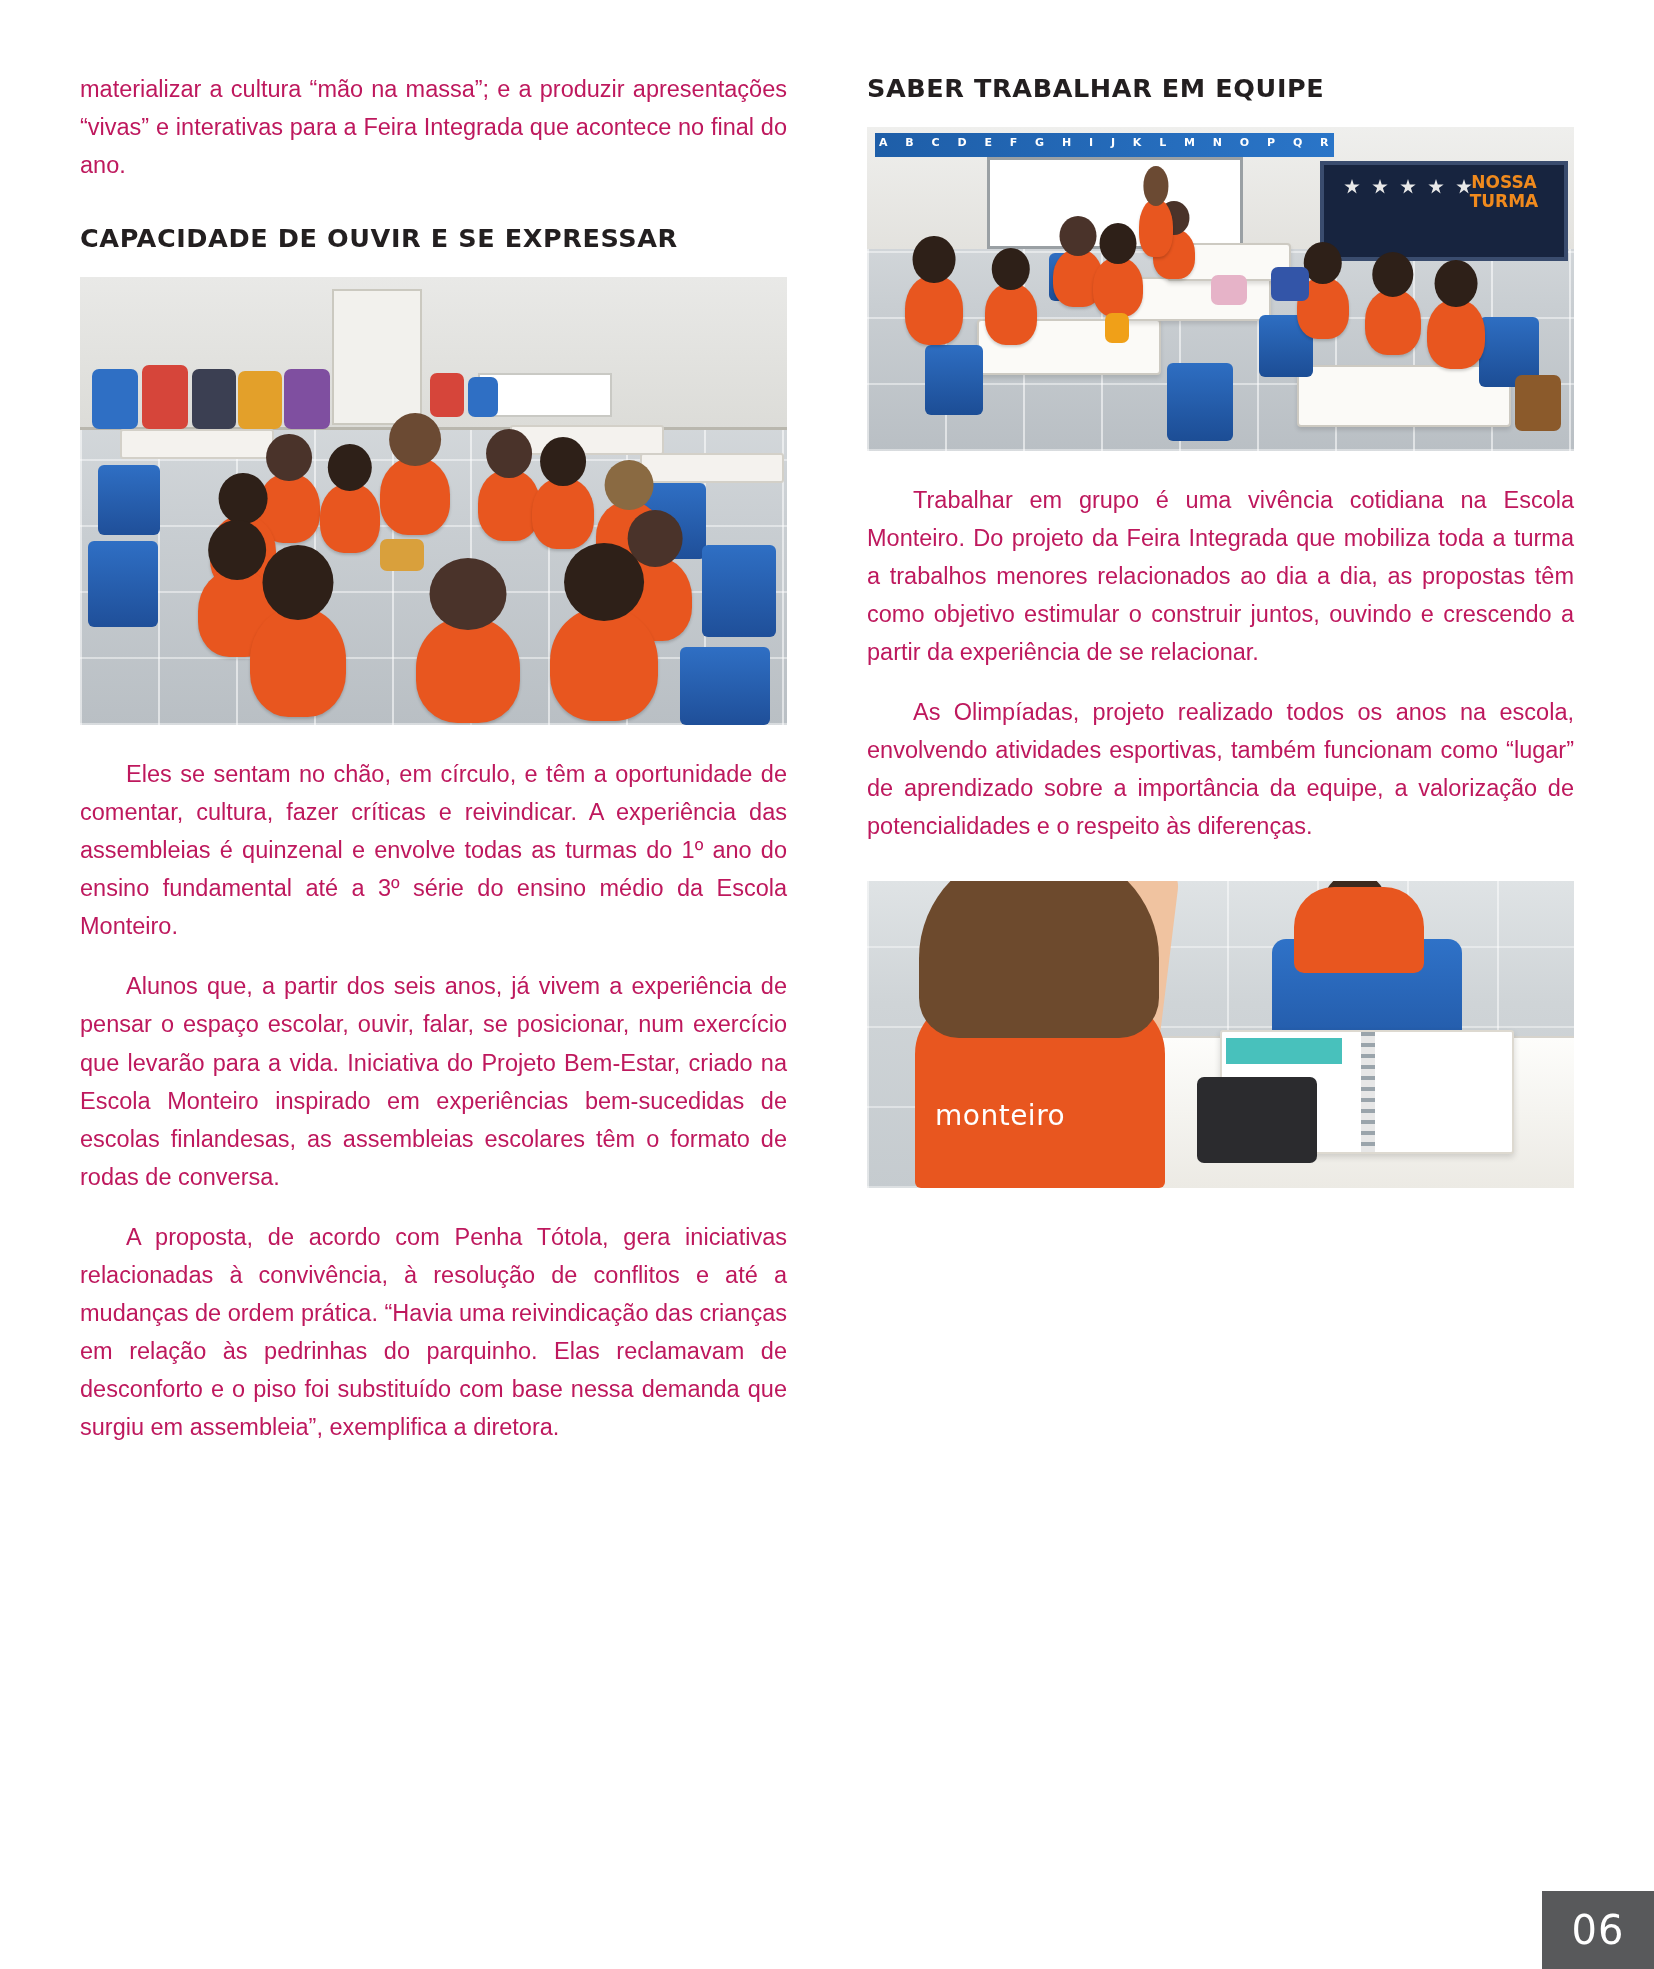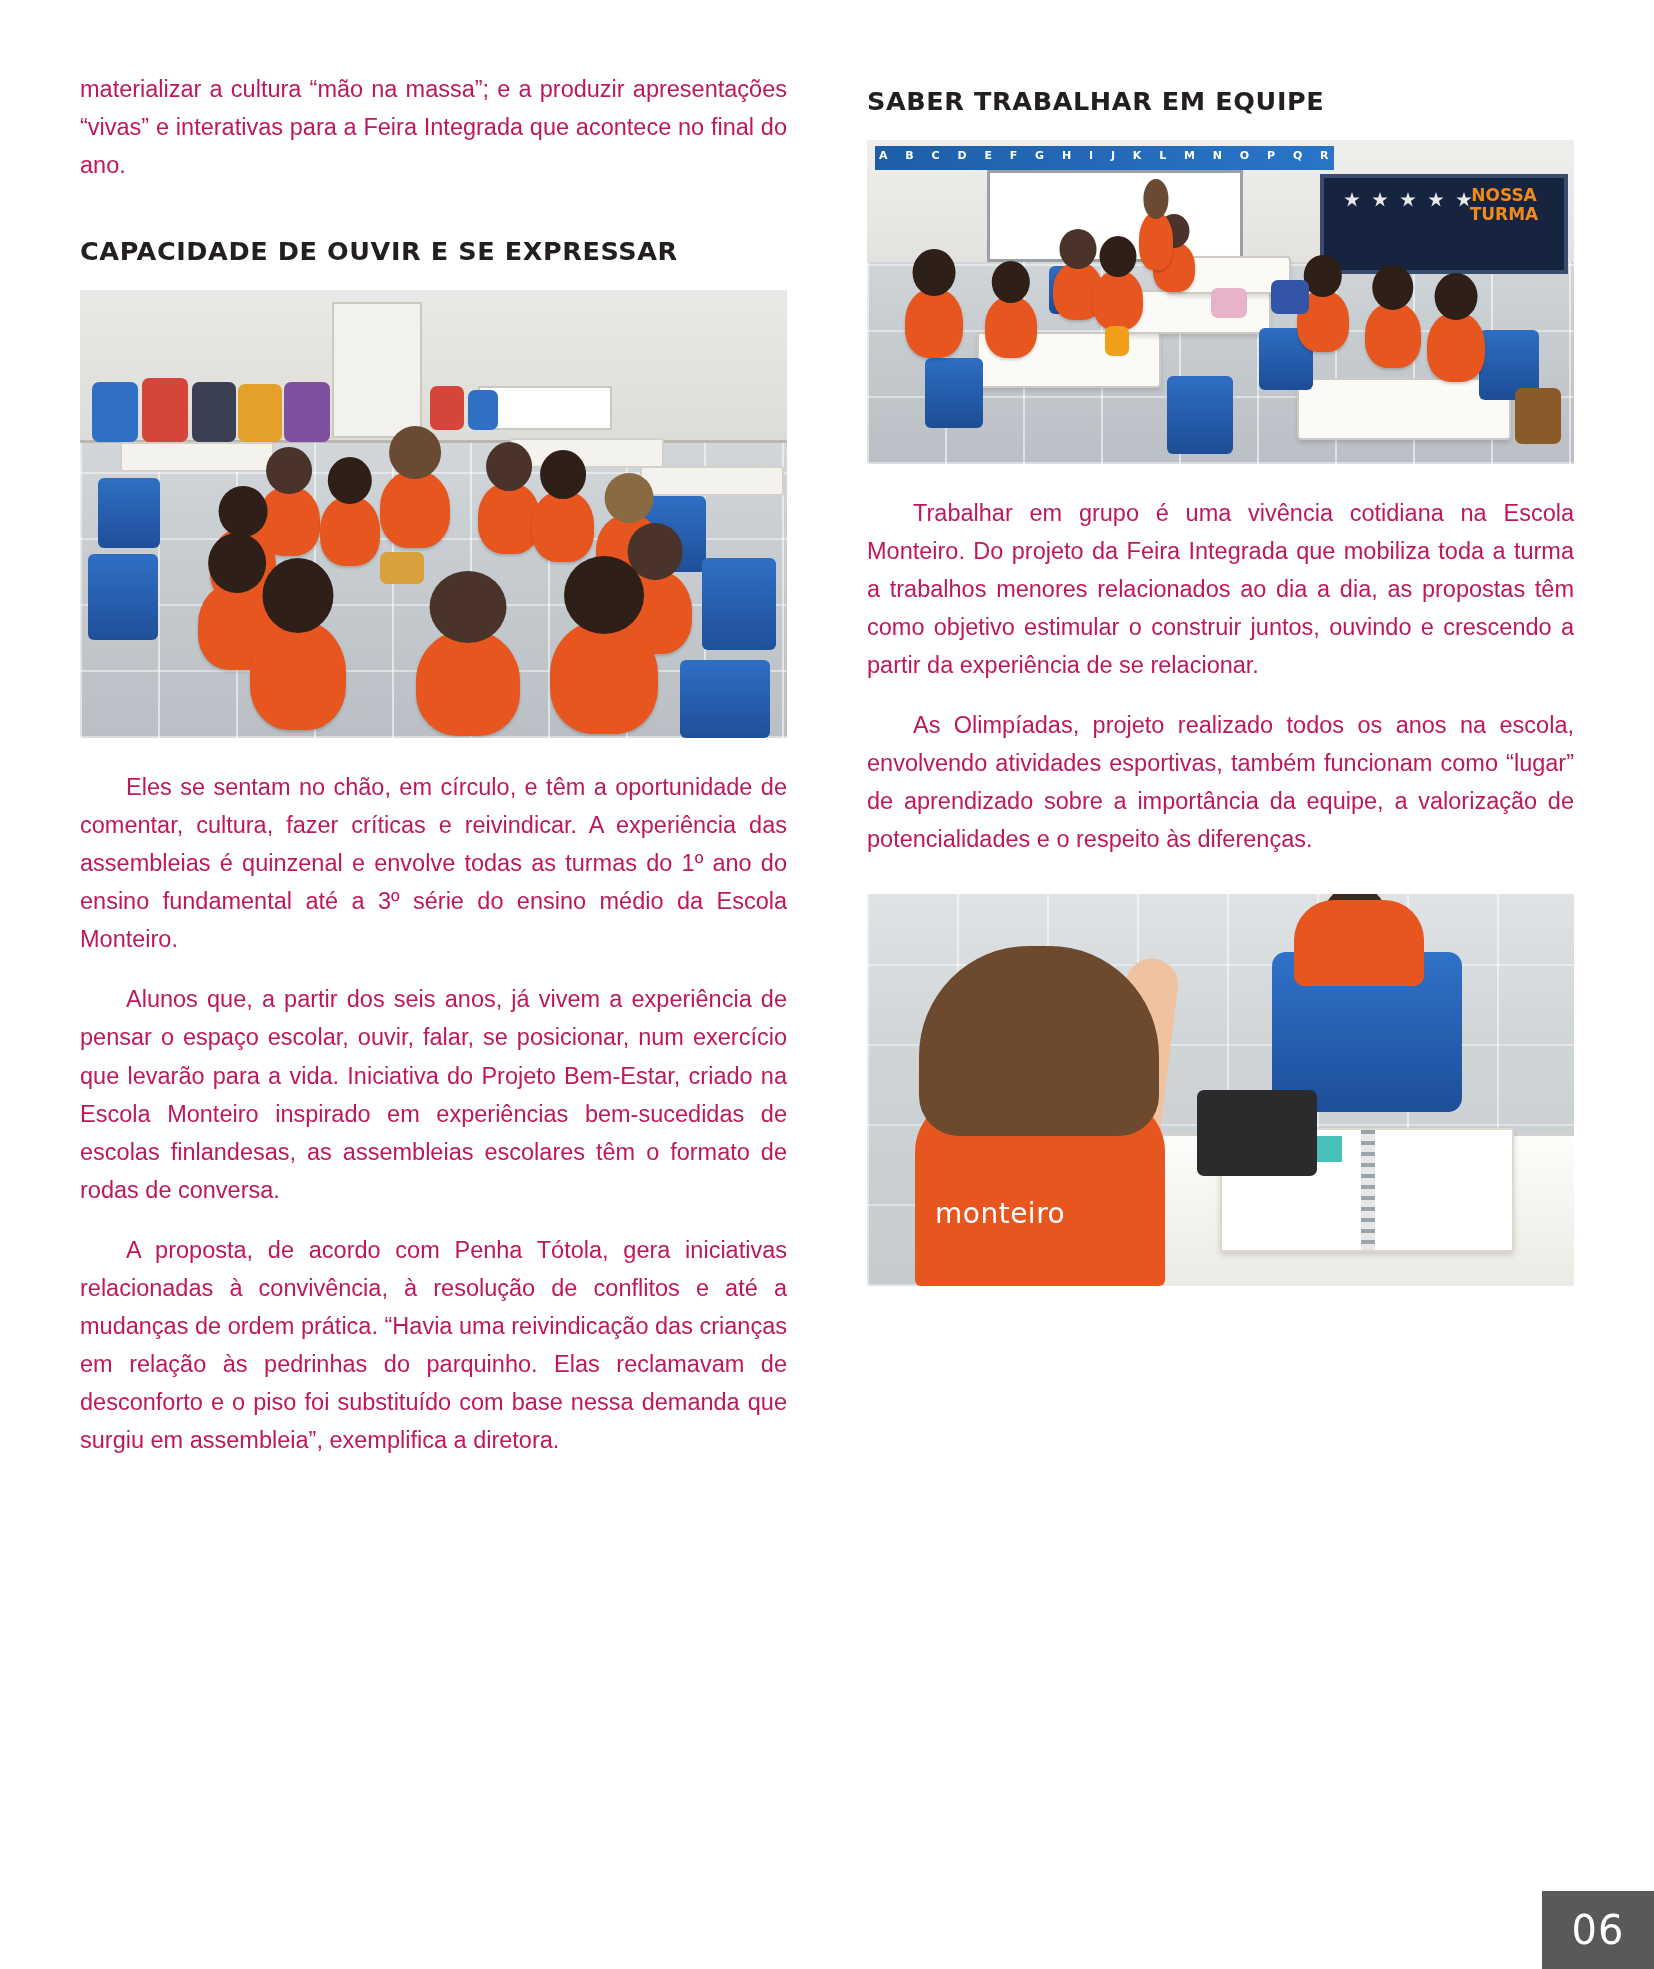--- a/index.html
+++ b/index.html
@@ -27,21 +27,21 @@
   }
   .col {
     width: 707px;
   }
   h2.section-head {
     font-family: "DejaVu Sans", sans-serif;
     font-size: 25.5px;
     font-weight: bold;
     letter-spacing: 0.6px;
     color: #231f20;
-    margin: 16px 0 22px 0;
+    margin: 3px 0 22px 0;
     line-height: 1.25;
     text-transform: uppercase;
   }
   p.body {
     font-size: 23.5px;
     line-height: 1.62;
     margin: 0 0 6px 0;
     text-align: justify;
     text-justify: inter-word;
     color: #be185d;
@@ -146,21 +146,21 @@
   }
   .table-w {
     position:absolute; background:#fbfaf7; border:2px solid #cdcac2; border-radius:4px;
     box-shadow: 0 3px 4px rgba(0,0,0,.12);
   }
   .chair-b {
     position:absolute; background: linear-gradient(180deg,#2e6ec2,#1c4d95); border-radius:6px;
   }
 
   
-  .ph-hand { height: 392px; }
+  .ph-hand { height: 307px; }
   .ph-hand .floor {
     position:absolute; inset:0;
     background: linear-gradient(180deg,#dfe3e5 0%, #cfd4d7 40%, #c5cbcf 100%);
   }
   .ph-hand .tilelines {
     position:absolute; inset:0;
     background:
       repeating-linear-gradient(90deg, rgba(255,255,255,.5) 0 2px, rgba(0,0,0,0) 2px 90px),
       repeating-linear-gradient(0deg, rgba(255,255,255,.4) 0 2px, rgba(0,0,0,0) 2px 80px);
   }

